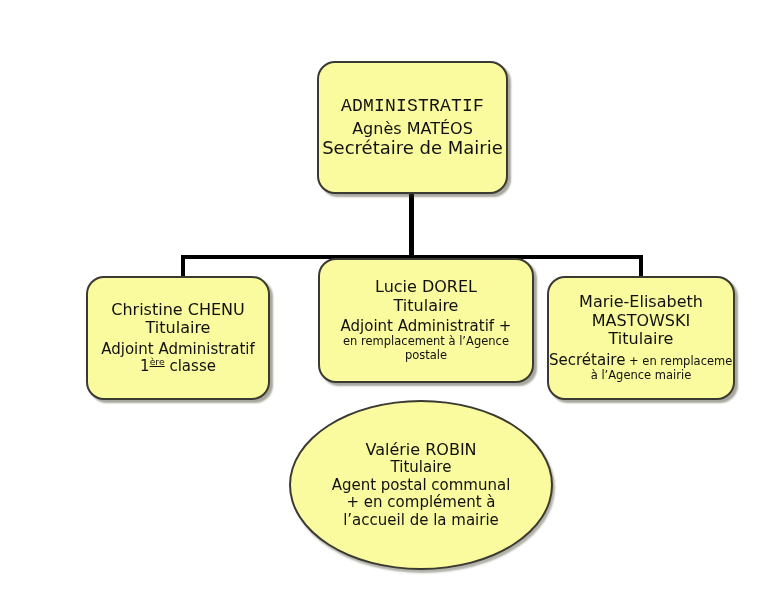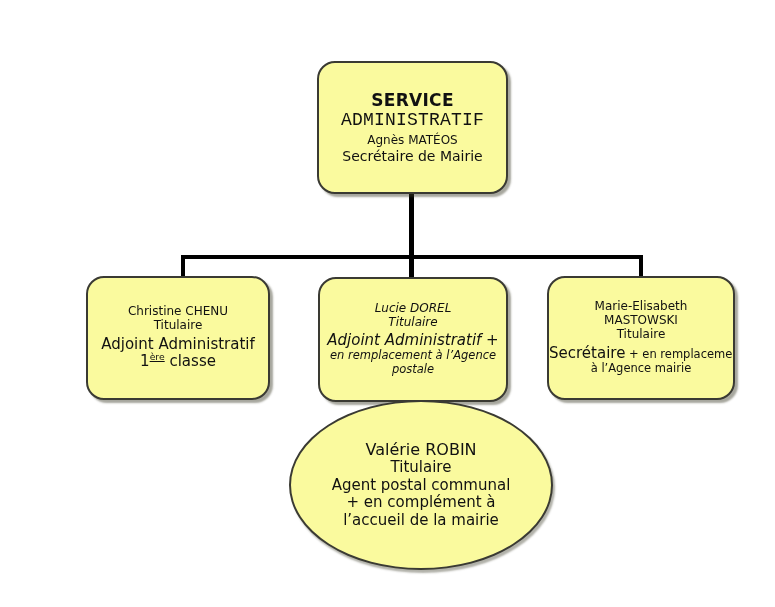--- a/index.html
+++ b/index.html
@@ -58,24 +58,24 @@
     font-weight: bold;
     font-size: 17px;
     letter-spacing: 0.3px;
   }
   .t-head2 {
     font-size: 18px;
     letter-spacing: 0.2px;
     font-family: Liberation Mono, monospace;
   }
   .t-name {
-    font-size: 12px;
+    font-size: 16px;
   }
   .t-sub {
-    font-size: 14px;
+    font-size: 18px;
   }
   .t-role {
     font-size: 15px;
   }
   .t-small {
     font-size: 11.5px;
     line-height: 1.2;
   }
   .t-ell-name { font-size: 16px; }
   .t-ell { font-size: 15px; }
@@ -98,36 +98,35 @@
 
   <div class="conn" style="left:181px; top:255px; width:462px; height:4px;"></div>
 
   <div class="conn" style="left:181px; top:255px; width:4px; height:22px;"></div>
 
   <div class="conn" style="left:409px; top:255px; width:5px; height:22px;"></div>
 
   <div class="conn" style="left:639px; top:255px; width:4px; height:22px;"></div>
 
   <div class="node box" style="left:317px; top:61px; width:191px; height:133px;">
-    <span class="ln t-head">SERVICE</span>
     <span class="ln t-head2">ADMINISTRATIF</span>
     <div class="spacer3"></div>
     <span class="ln t-name">Agnès MATÉOS</span>
     <span class="ln t-sub">Secrétaire de Mairie</span>
   </div>
 
   <div class="node box" style="left:86px; top:276px; width:184px; height:124px;">
     <span class="ln t-name">Christine CHENU</span>
     <span class="ln t-name">Titulaire</span>
     <div class="spacer3"></div>
     <span class="ln t-role">Adjoint Administratif</span>
     <span class="ln t-role"><span>1</span><sup class="sups">ère</sup><span> classe</span></span>
   </div>
 
-  <div class="node box" style="left:318px; top:277px; width:190px; height:125px;font-style:italic;">
+  <div class="node box" style="left:318px; top:258px; width:216px; height:125px;">
     <span class="ln t-name">Lucie DOREL</span>
     <span class="ln t-name">Titulaire</span>
     <div class="spacer2"></div>
     <span class="ln t-role">Adjoint Administratif +</span>
     <span class="ln t-small">en remplacement à l’Agence</span>
     <span class="ln t-small">postale</span>
   </div>
 
   <div class="node box" style="left:547px; top:276px; width:188px; height:124px;">
     <span class="ln t-name">Marie-Elisabeth</span>

